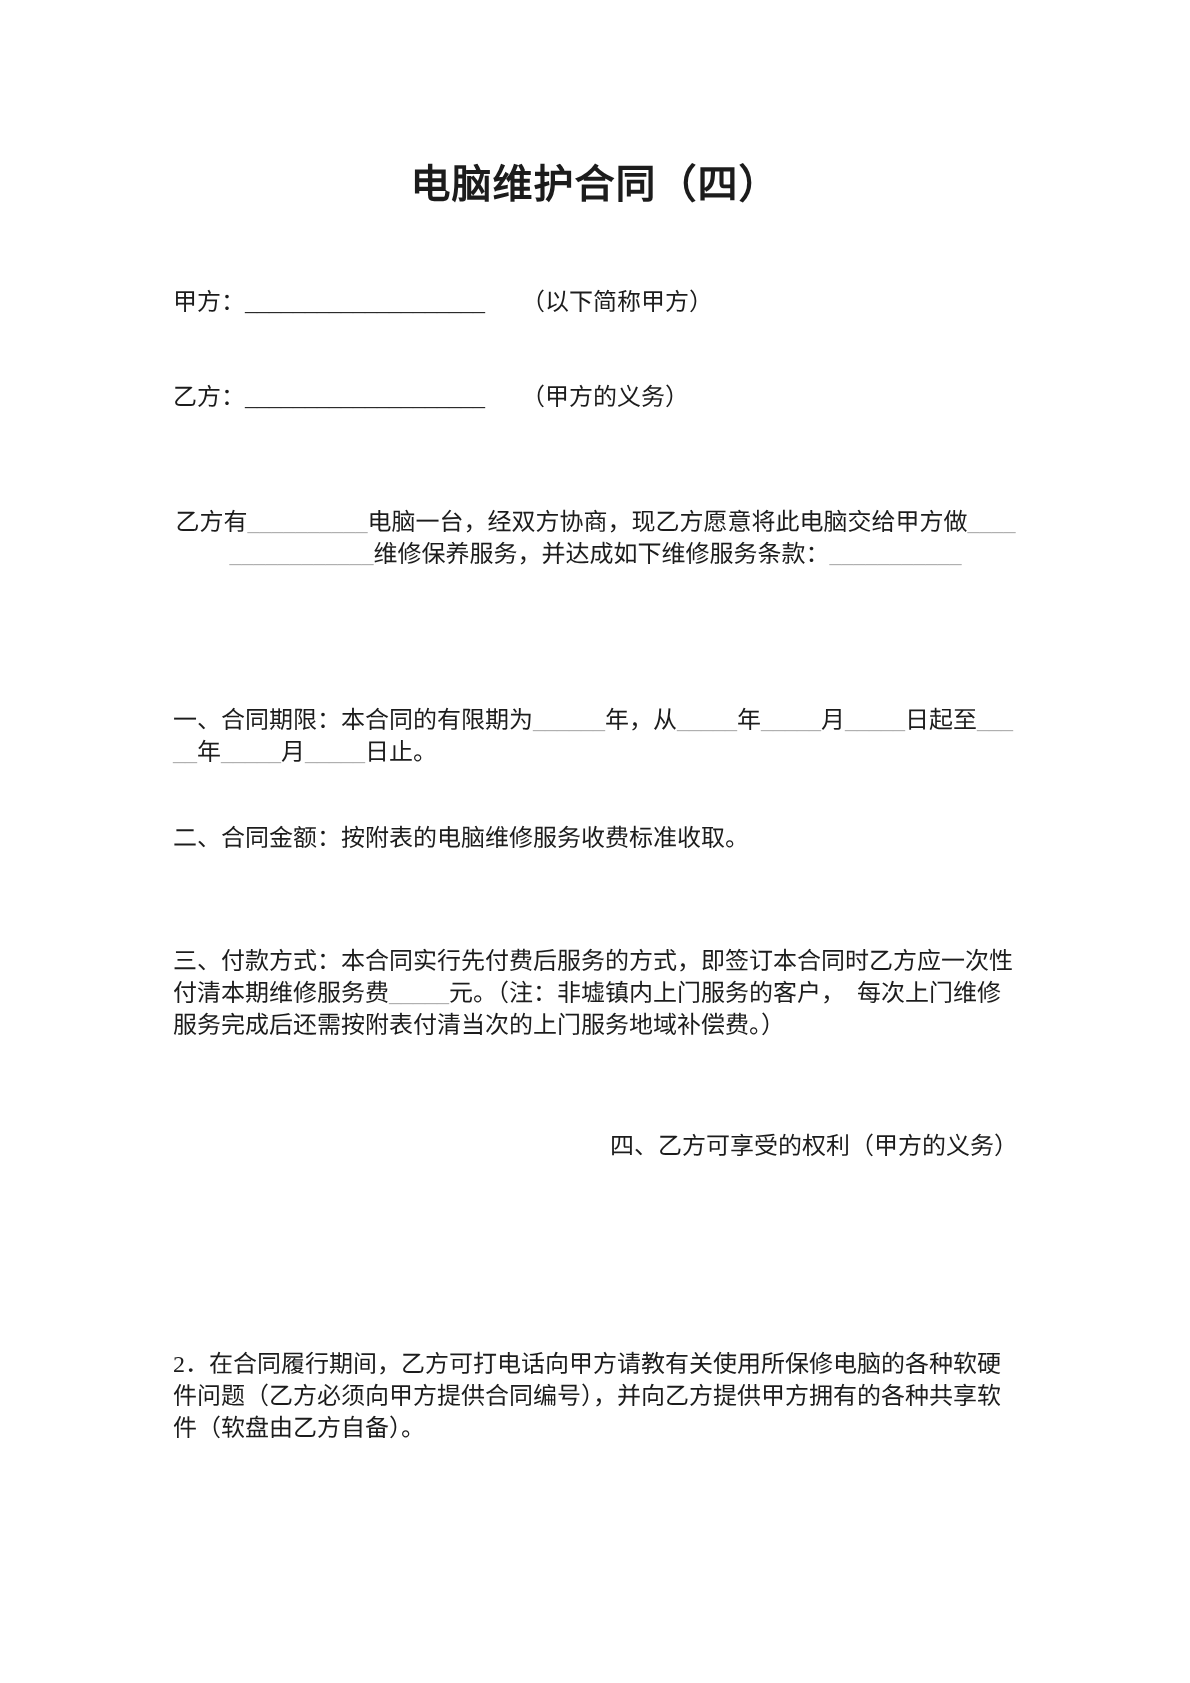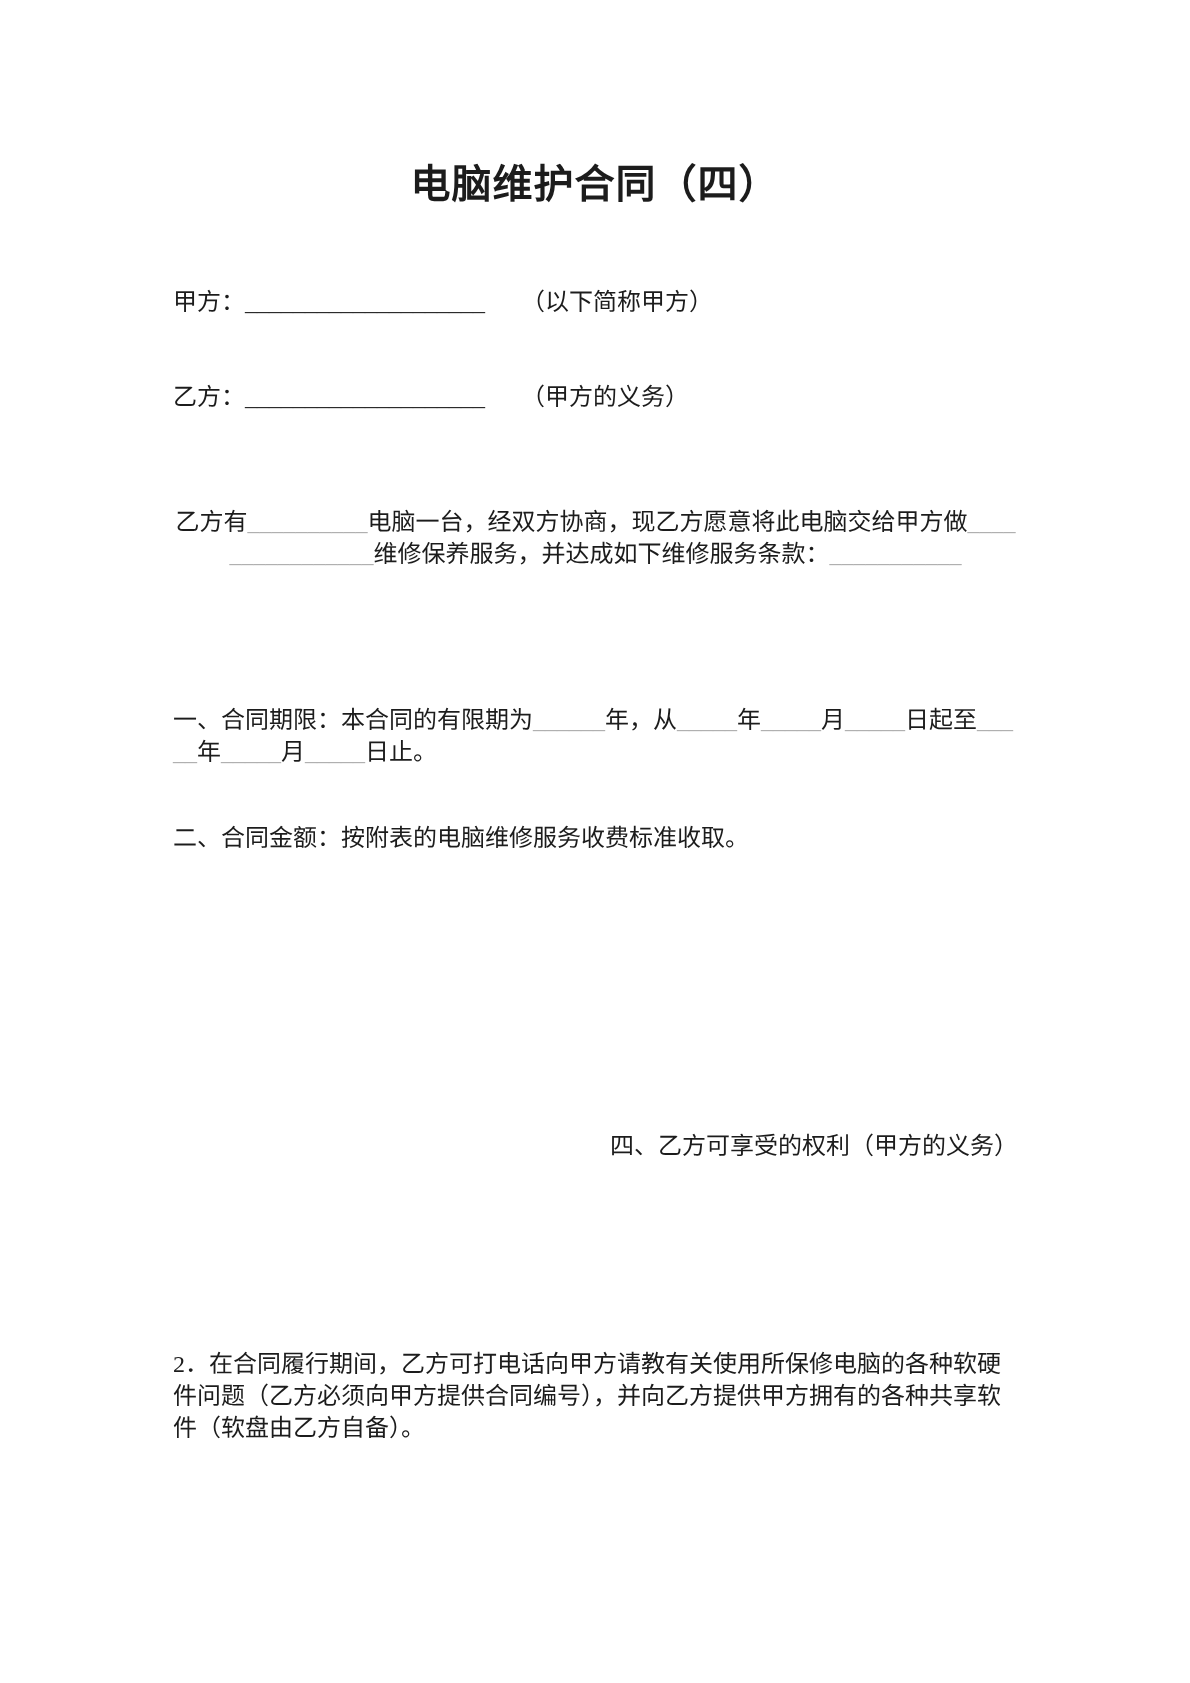--- a/index.html
+++ b/index.html
@@ -68,19 +68,20 @@
   <p class="block b-party-a"><span class="run-text">甲方：</span><span class="run-blank_dark">____________________</span><span class="run-text">　　（以下简称甲方）</span></p>
 
   <p class="block b-party-b"><span class="run-text">乙方：</span><span class="run-blank_dark">____________________</span><span class="run-text">　　（甲方的义务）</span></p>
 
   <p class="block b-intro"><span class="run-text">乙方有</span><span class="run-blank">__________</span><span class="run-text">电脑一台，经双方协商，现乙方愿意将此电脑交给甲方做</span><span class="run-blank">________________</span><span class="run-text">维修保养服务，并达成如下维修服务条款：</span><span class="run-blank">___________</span></p>
 
   <p class="block b-term"><span class="run-text">一、合同期限：本合同的有限期为</span><span class="run-blank">______</span><span class="run-text">年，从</span><span class="run-blank">_____</span><span class="run-text">年</span><span class="run-blank">_____</span><span class="run-text">月</span><span class="run-blank">_____</span><span class="run-text">日起至</span><span class="run-blank">_____</span><span class="run-text">年</span><span class="run-blank">_____</span><span class="run-text">月</span><span class="run-blank">_____</span><span class="run-text">日止。</span></p>
 
   <p class="block b-amount"><span class="run-text">二、合同金额：按附表的电脑维修服务收费标准收取。</span></p>
 
+  <p class="block b-payment"><span class="run-text">三、付款方式：本合同实行先付费后服务的方式，即签订本合同时乙方应一次性付清本期维修服务费</span><span class="run-blank">_____</span><span class="run-text">元。（注：非墟镇内上门服务的客户，　每次上门维修服务完成后还需按附表付清当次的上门服务地域补偿费。）</span></p>
 
   <p class="block b-rights"><span class="run-text">四、乙方可享受的权利（甲方的义务）</span></p>
 
 
   <p class="block b-clause-2"><span class="run-text">2．在合同履行期间，乙方可打电话向甲方请教有关使用所保修电脑的各种软硬件问题（乙方必须向甲方提供合同编号），并向乙方提供甲方拥有的各种共享软件（软盘由乙方自备）。</span></p>
 
 </div>
 
 </body></html>

